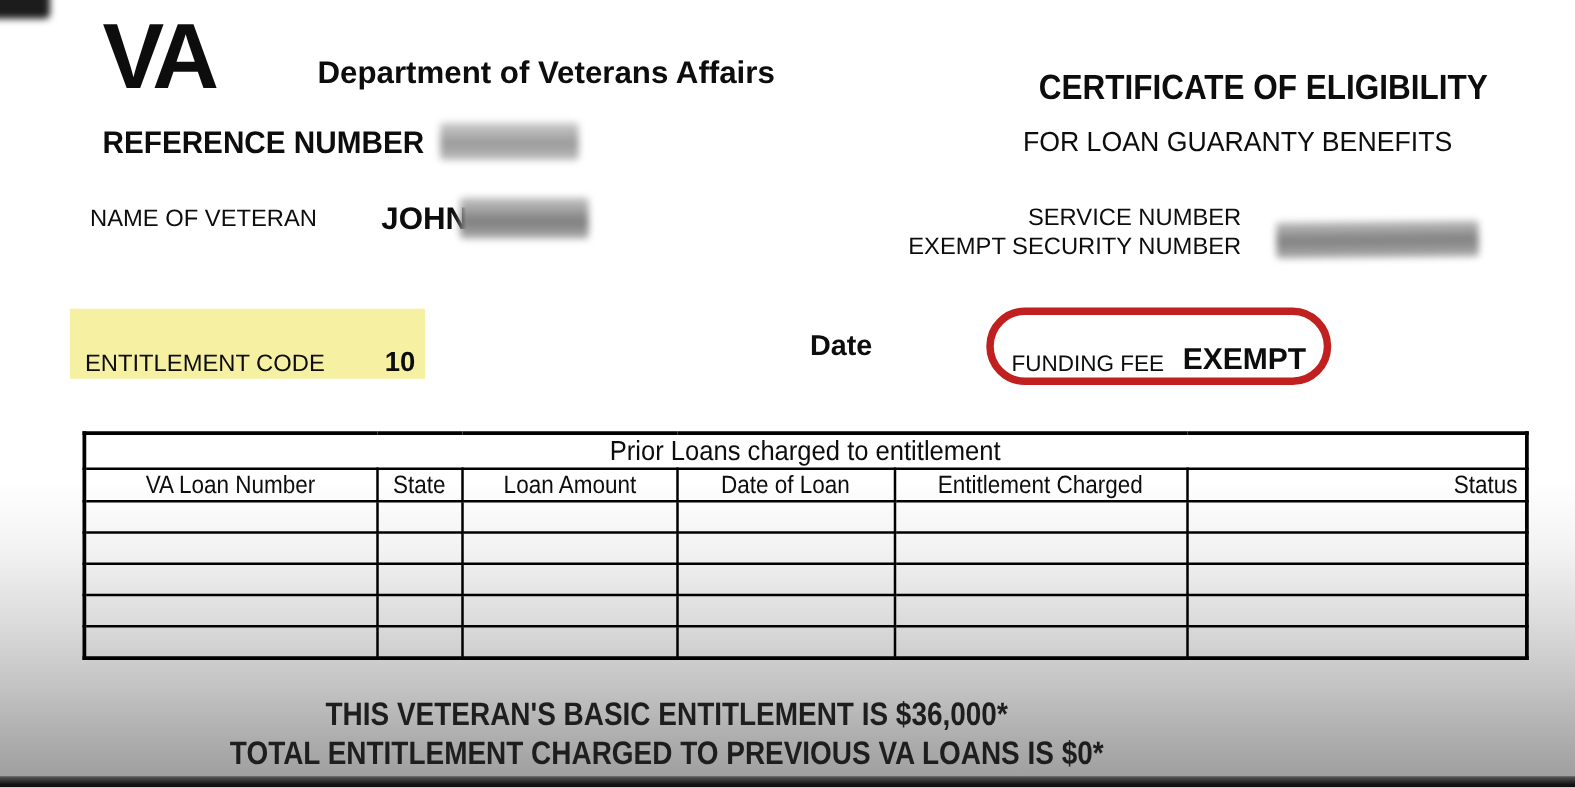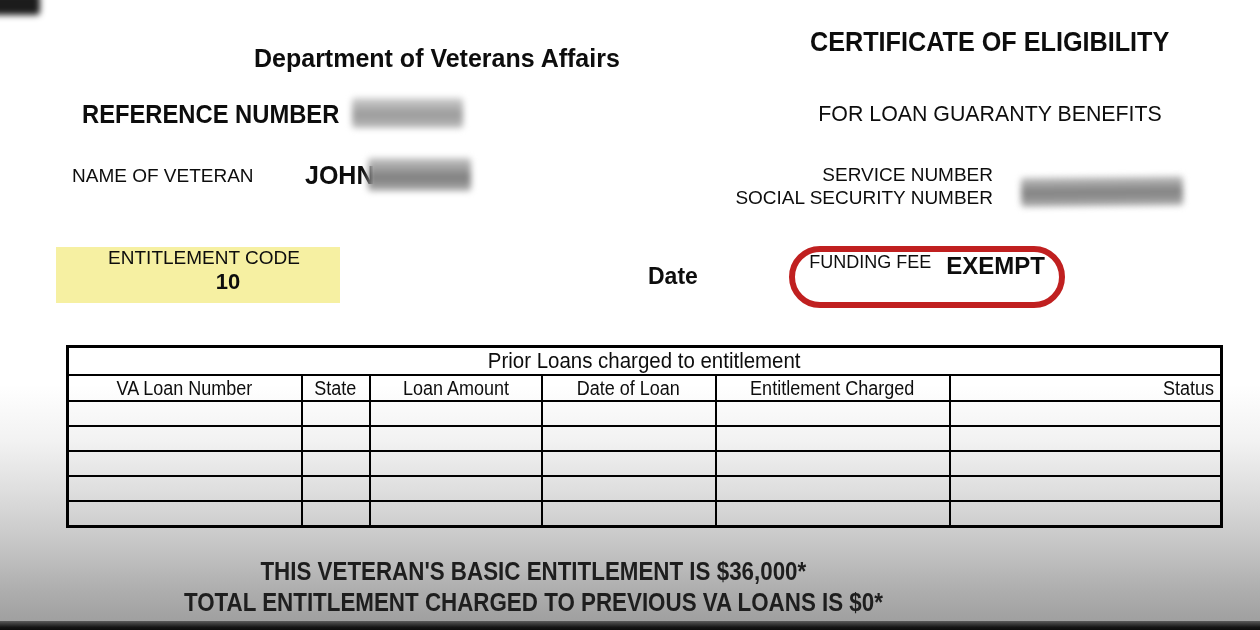--- a/index.html
+++ b/index.html
@@ -26,21 +26,21 @@
   .artifact {
     position: absolute; left: -10px; top: -7px; width: 50px; height: 22px;
     background: #1c1c1c; border-radius: 4px; filter: blur(3px);
   }
 
   .va-logo { left: 82px; top: 12px; font-size: 74px; line-height: 66px;
              font-weight: 700; letter-spacing: -4px; }
 
   .dept { left: 254px; top: 44px; font-size: 25px; font-weight: 700; }
 
-  .cert-title { left: 770px; top: 26px; width: 440px; text-align: center;
+  .cert-title { left: 770px; top: 54px; width: 440px; text-align: right;
                 font-size: 28px; font-weight: 700; }
   .cert-sub   { left: 770px; top: 101px; width: 440px; text-align: center;
                 font-size: 22px; font-weight: 400; }
 
   .ref-label { left: 82px; top: 100px; font-size: 25px; font-weight: 700; }
 
   .blur-box { position: absolute; filter: blur(3px); border-radius: 3px; }
   .blur-ref  { left: 352px; top: 98px;  width: 111px; height: 30px;
                background: linear-gradient(180deg, #cfcfcf, #9a9a9a 55%, #bdbdbd); }
   .blur-name { left: 368px; top: 158px; width: 103px; height: 33px;
@@ -50,32 +50,32 @@
                transform: rotate(-0.6deg); }
 
   .name-label { left: 72px; top: 165px; font-size: 19px; }
   .name-value { left: 305px; top: 161px; font-size: 25px; font-weight: 700; }
 
   .svc-block { left: 700px; top: 163px; width: 293px; text-align: right;
                font-size: 19px; line-height: 23px; }
 
   .yellow-box {
     left: 56px; top: 247px; width: 284px; height: 56px;
-    display: flex; align-items: center; padding-left: 12px; flex-direction: column;
+    display: flex; align-items: flex-end; padding-left: 12px;
   }
   .ent-label { font-size: 19px; }
   .ent-value { font-size: 22px; font-weight: 700; margin-left: 48px; }
 
   .branch-label { left: 443px; top: 267px; font-size: 19px; }
   .branch-value { left: 648px; top: 263px; font-size: 23px; font-weight: 700; }
 
   .red-oval {
     left: 789px; top: 246px; width: 276px; height: 62px;
     border: 6px solid #c02020; border-radius: 31px;
-    display: flex; align-items: flex-start; justify-content: center; gap: 15px;
+    display: flex; align-items: flex-end; justify-content: center; gap: 15px;
     background: rgba(255,255,255,0.35);
   }
   .fee-label { font-size: 18px; }
   .fee-value { font-size: 24px; font-weight: 700; }
 
   table.loans {
     position: absolute; left: 66px; top: 345px; width: 1154px;
     border-collapse: collapse; table-layout: fixed;
     border: 3px solid #000;
   }
@@ -94,35 +94,36 @@
     background: linear-gradient(180deg, #5a5a5a, #141414 70%, #0c0c0c);
   }
 </style>
 </head>
 <body>
 
 <div class="page">
 
   <div class="artifact"></div>
 
+  <div class="abs va-logo">VA</div>
   <div class="abs dept">Department of Veterans Affairs</div>
 
   <div class="abs cert-title"><span class="condc">CERTIFICATE OF ELIGIBILITY</span></div>
   <div class="abs cert-sub"><span class="condc" style="transform:scaleX(0.97)">FOR LOAN GUARANTY BENEFITS</span></div>
 
   <div class="abs ref-label"><span class="cond" style="transform:scaleX(0.95)">REFERENCE NUMBER</span></div>
   <div class="blur-box blur-ref"></div>
 
   <div class="abs name-label">NAME OF VETERAN</div>
   <div class="abs name-value">JOHN</div>
   <div class="blur-box blur-name"></div>
 
   <div class="abs svc-block">
     <div>SERVICE NUMBER</div>
-    <div>SOCIAL SECURITY NUMBER</div>
+    <div>EXEMPT SECURITY NUMBER</div>
   </div>
   <div class="blur-box blur-ssn"></div>
 
   <div class="abs yellow-box" style="background:#f6f0a2;">
     <span class="ent-label">ENTITLEMENT CODE</span>
     <span class="ent-value">10</span>
   </div>
 
   <div class="abs branch-value">Date</div>
 

